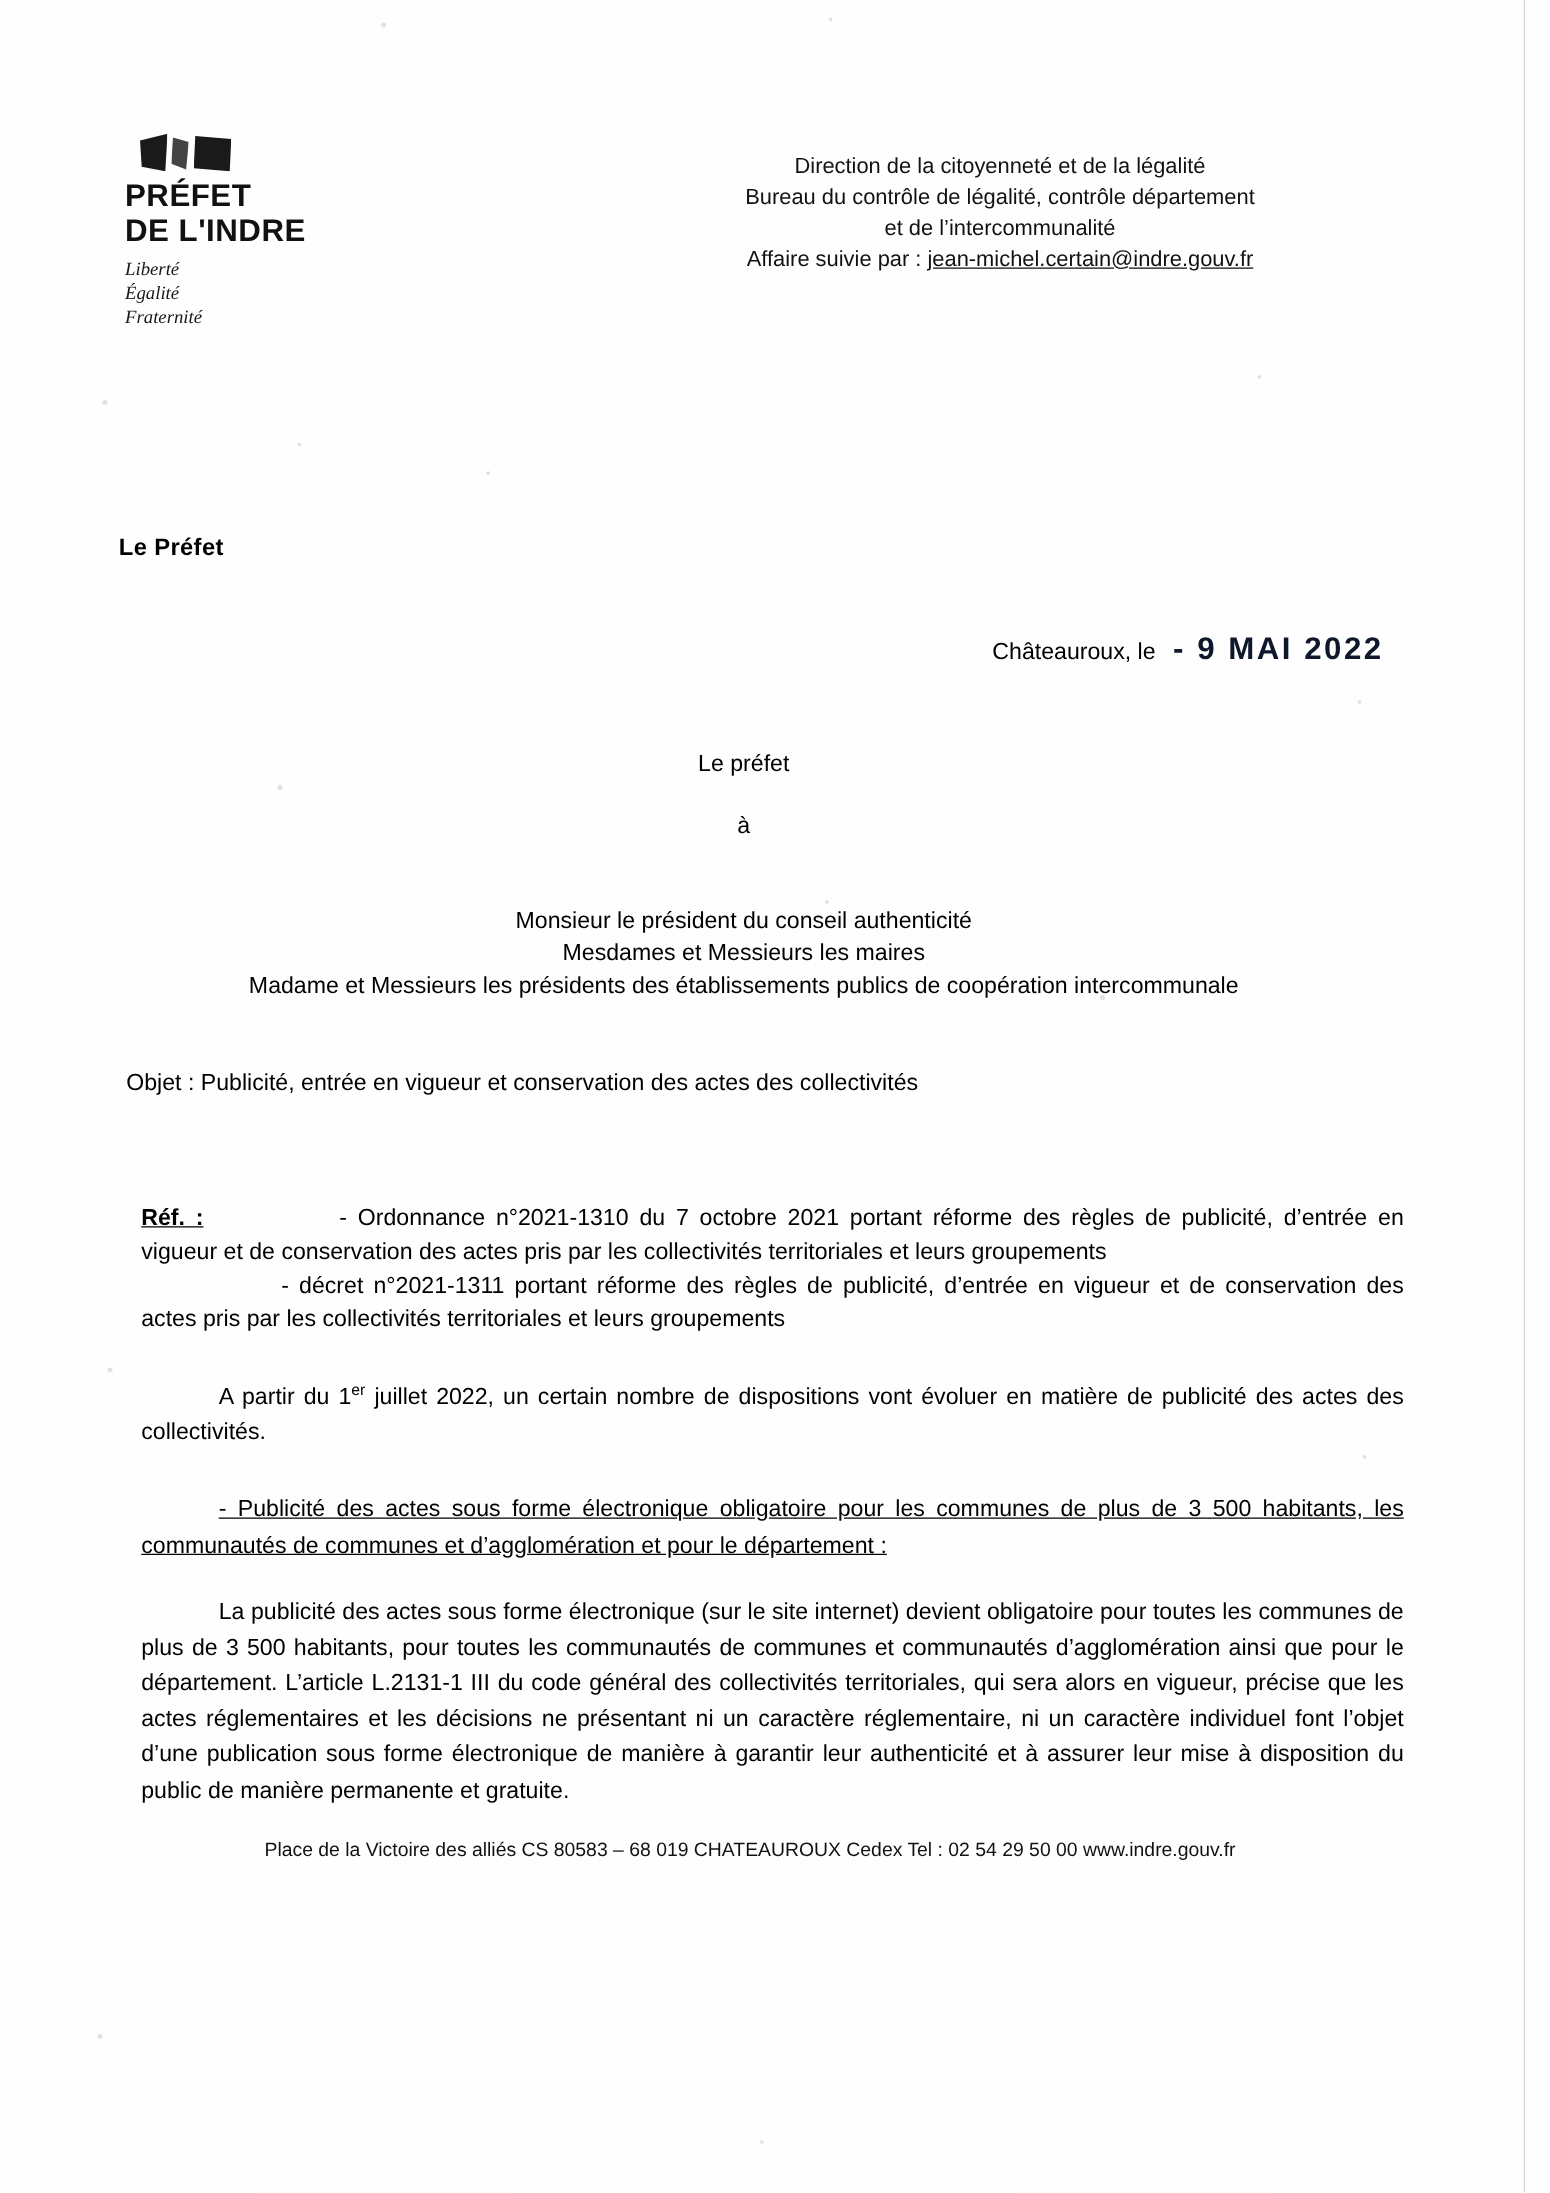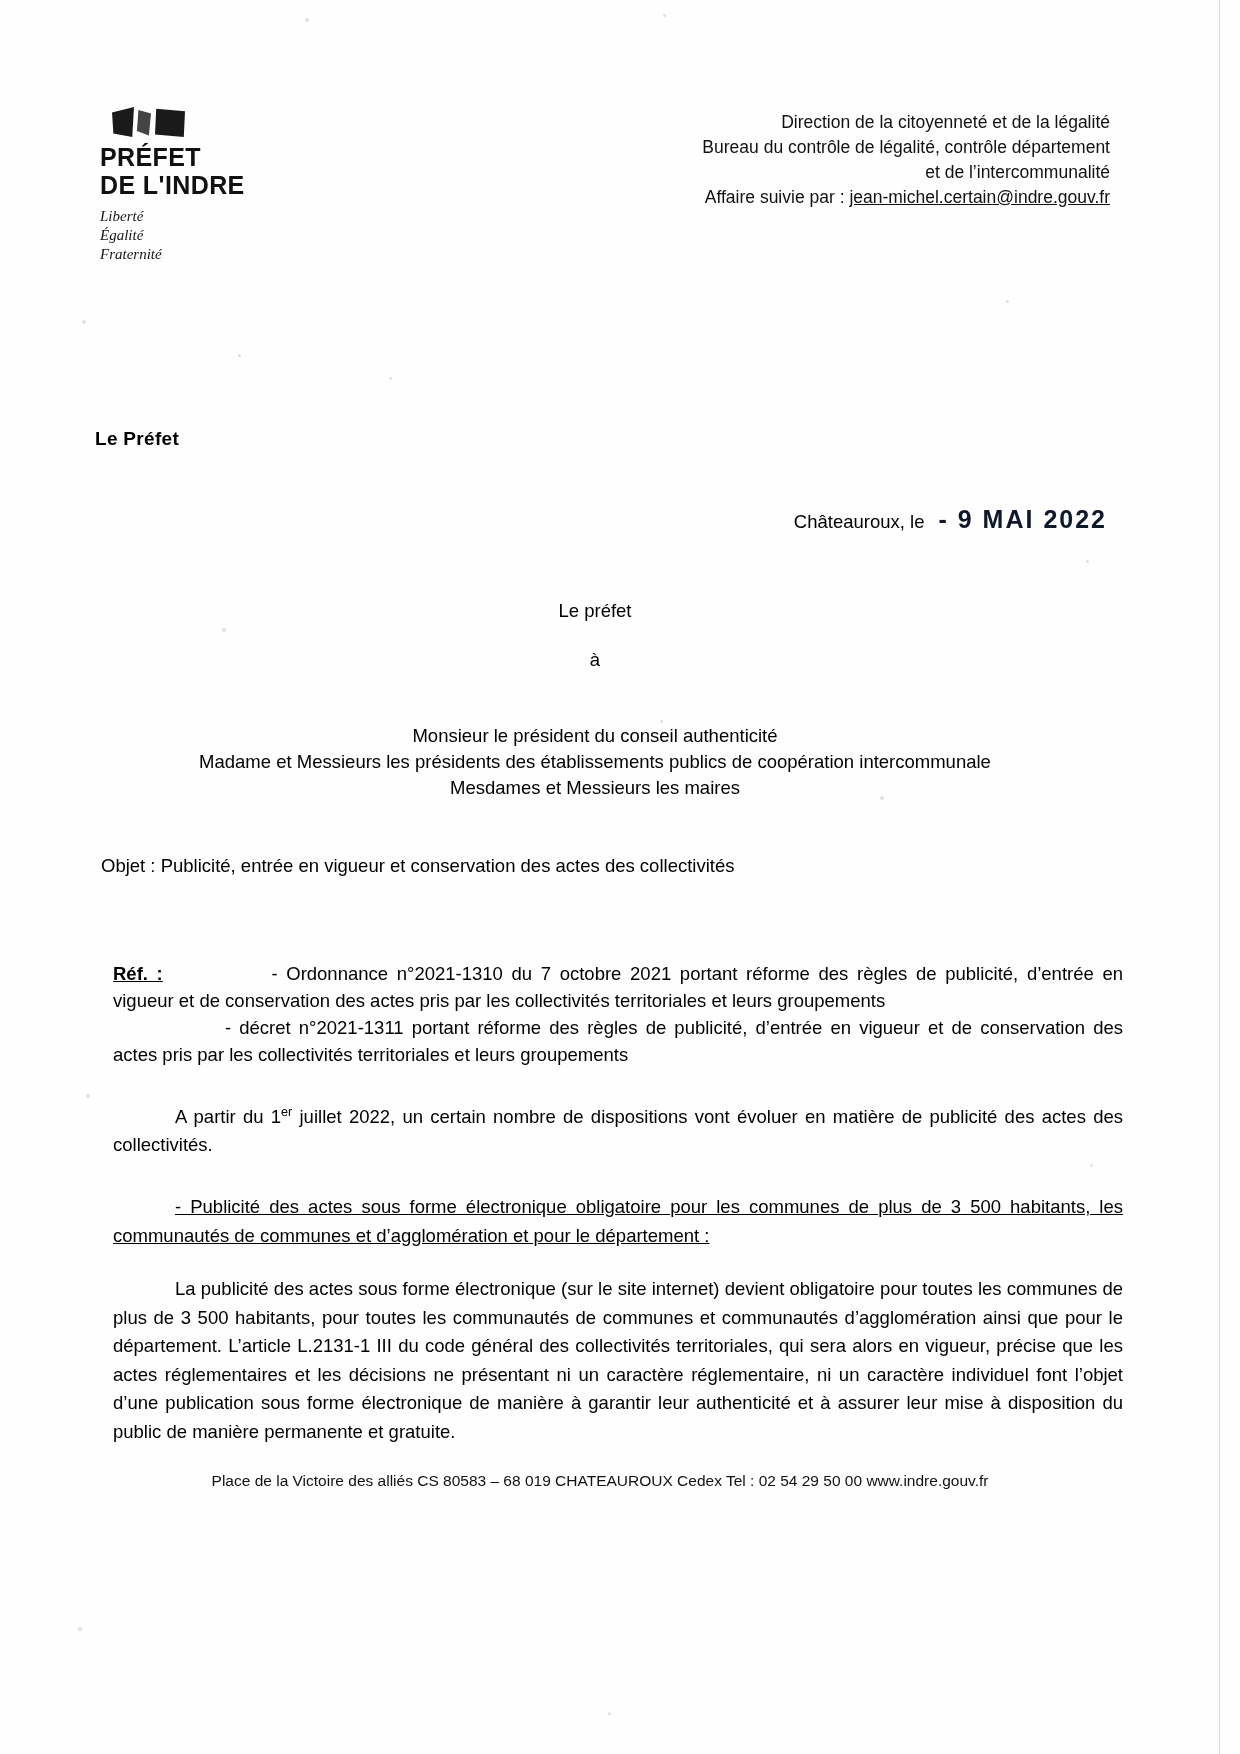--- a/index.html
+++ b/index.html
@@ -85,23 +85,23 @@
     font-family: "Liberation Serif", serif;
     font-style: italic;
     font-size: 15px;
     line-height: 19px;
     color: #161616;
   }
 
   .service-block {
     position: absolute;
     right: 35px;
-    top: 110px;
+    top: 120px;
     width: 620px;
-    text-align: right;
+    text-align: center;
     font-size: 17.5px;
     line-height: 25px;
     color: #111;
   }
   .service-block .mail {
     text-decoration: underline;
   }
 
   
   .le-prefet-left {
@@ -271,22 +271,22 @@
 
     <div class="date-line">
       <span>Châteauroux, le</span><span class="date-stamp">- 9 MAI 2022</span>
     </div>
 
     <div class="addressee">
       <span class="l-prefet">Le préfet</span>
       <span class="l-a">à</span>
       <div class="block3">
         <div>Monsieur le président du conseil authenticité</div>
+        <div>Mesdames et Messieurs les maires</div>
         <div>Madame et Messieurs les présidents des établissements publics de coopération intercommunale</div>
-        <div>Mesdames et Messieurs les maires</div>
       </div>
     </div>
 
     <div class="objet">Objet : Publicité, entrée en vigueur et conservation des actes des collectivités</div>
 
     <div class="ref">
       <p style="margin:0;">
         <span class="ref-label">Réf. :</span>
         <span class="indent-first"></span><span>- Ordonnance n°2021-1310 du 7 octobre 2021 portant réforme des règles de publicité, d’entrée en vigueur et de conservation des actes pris par les collectivités territoriales et leurs groupements</span>
       </p>

